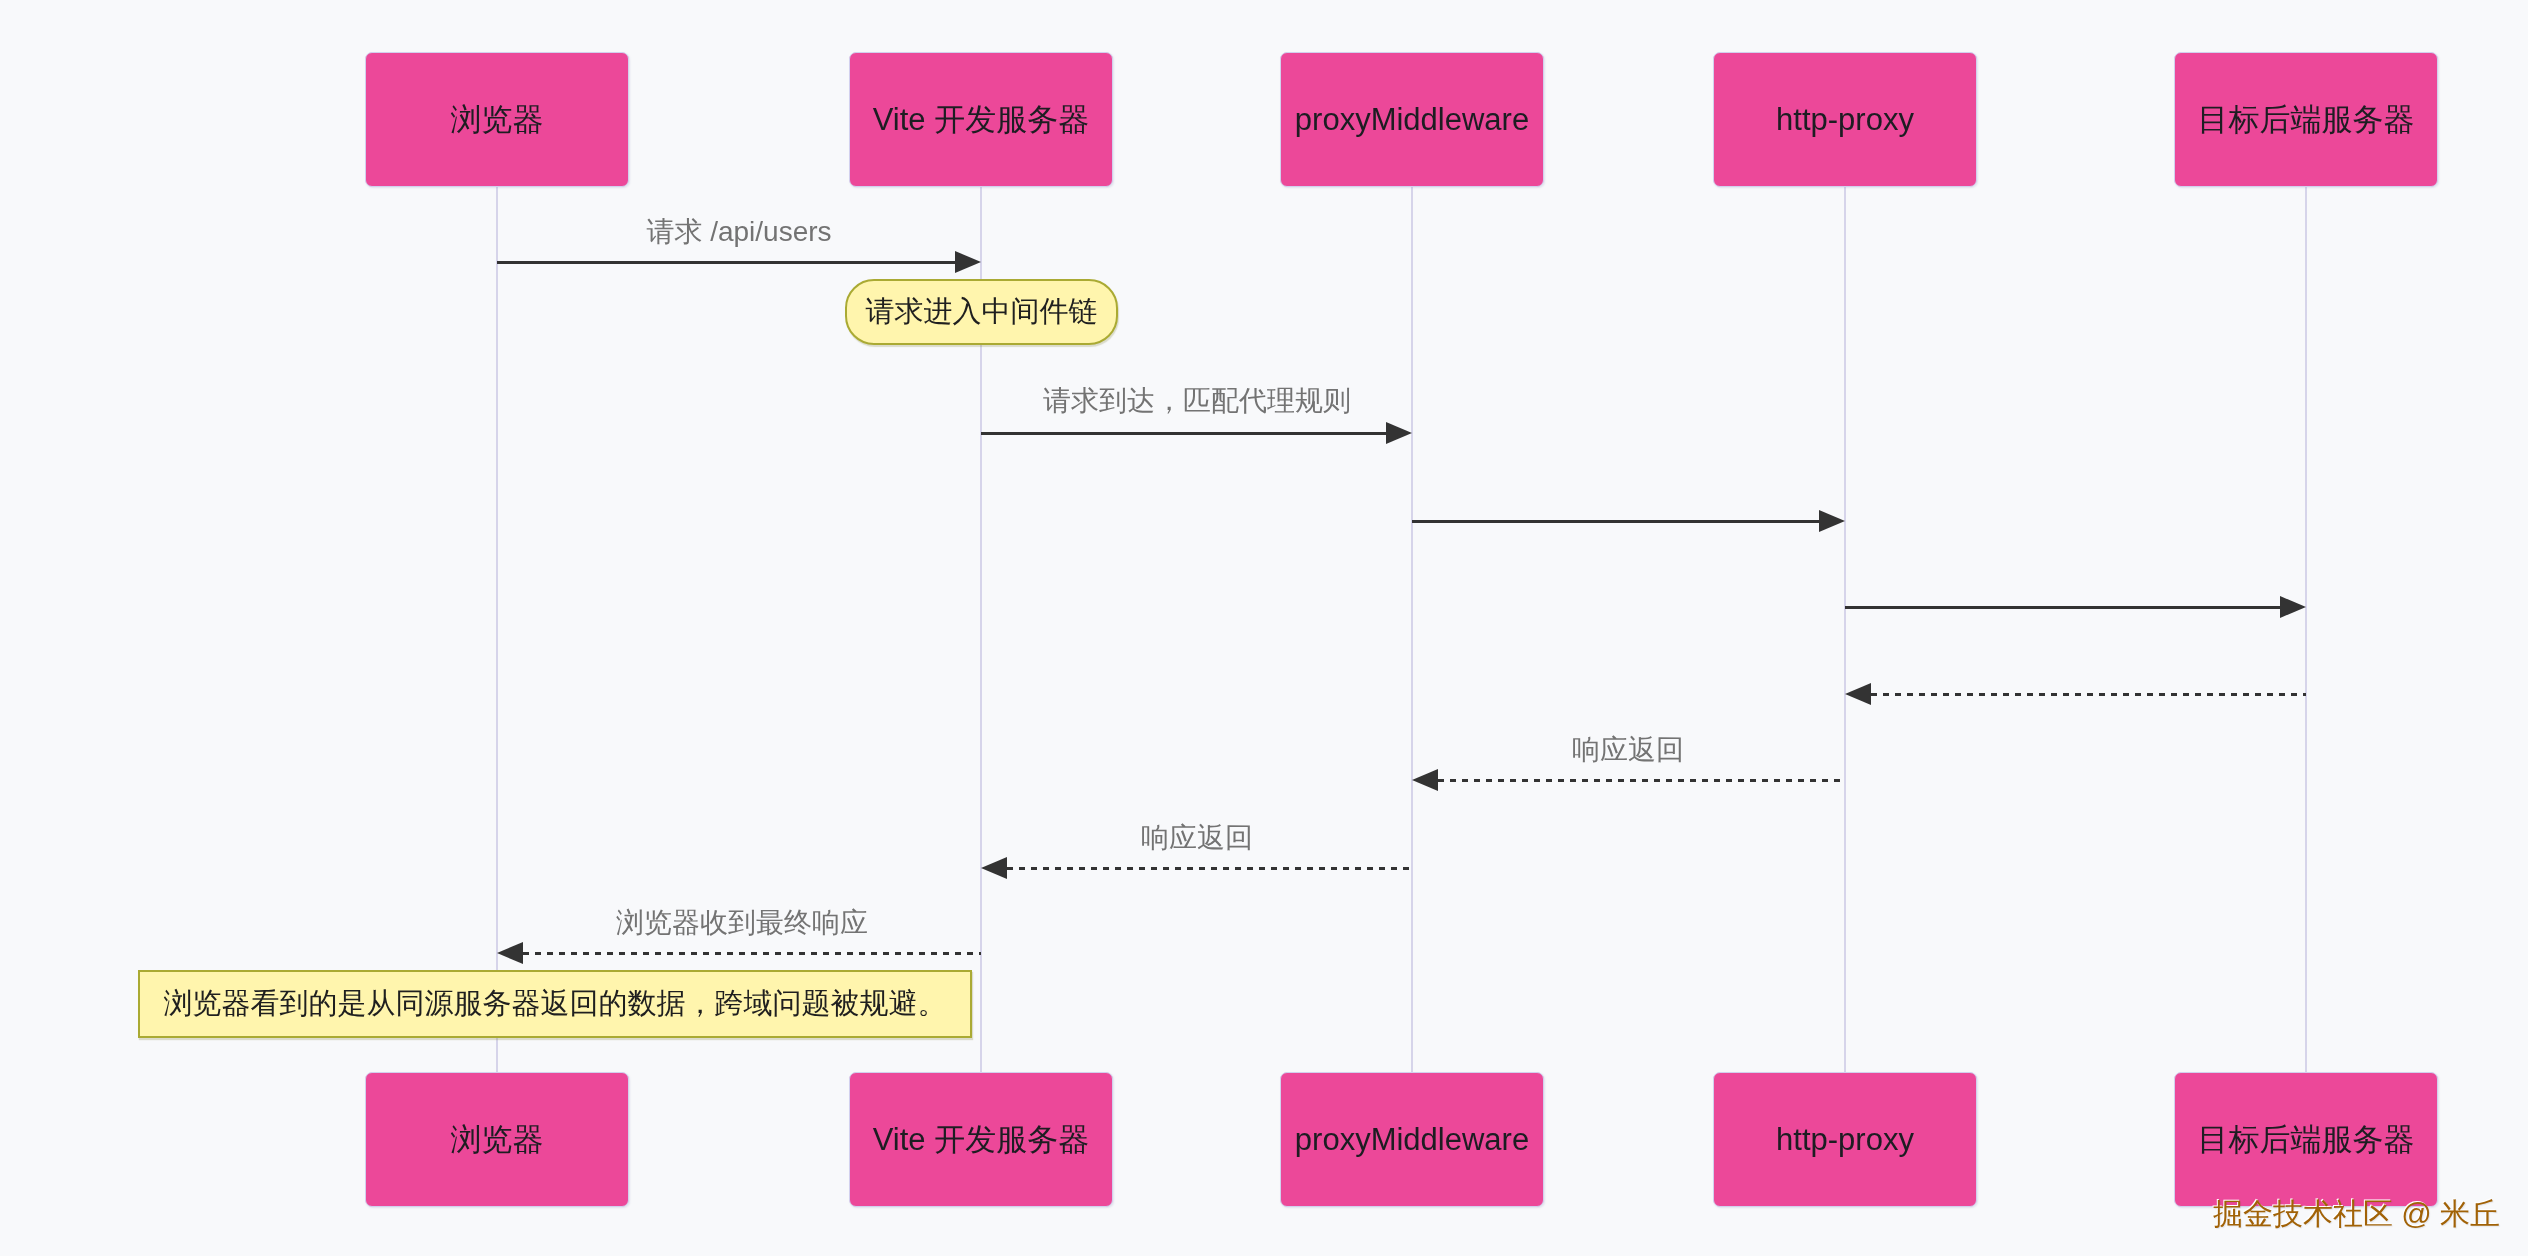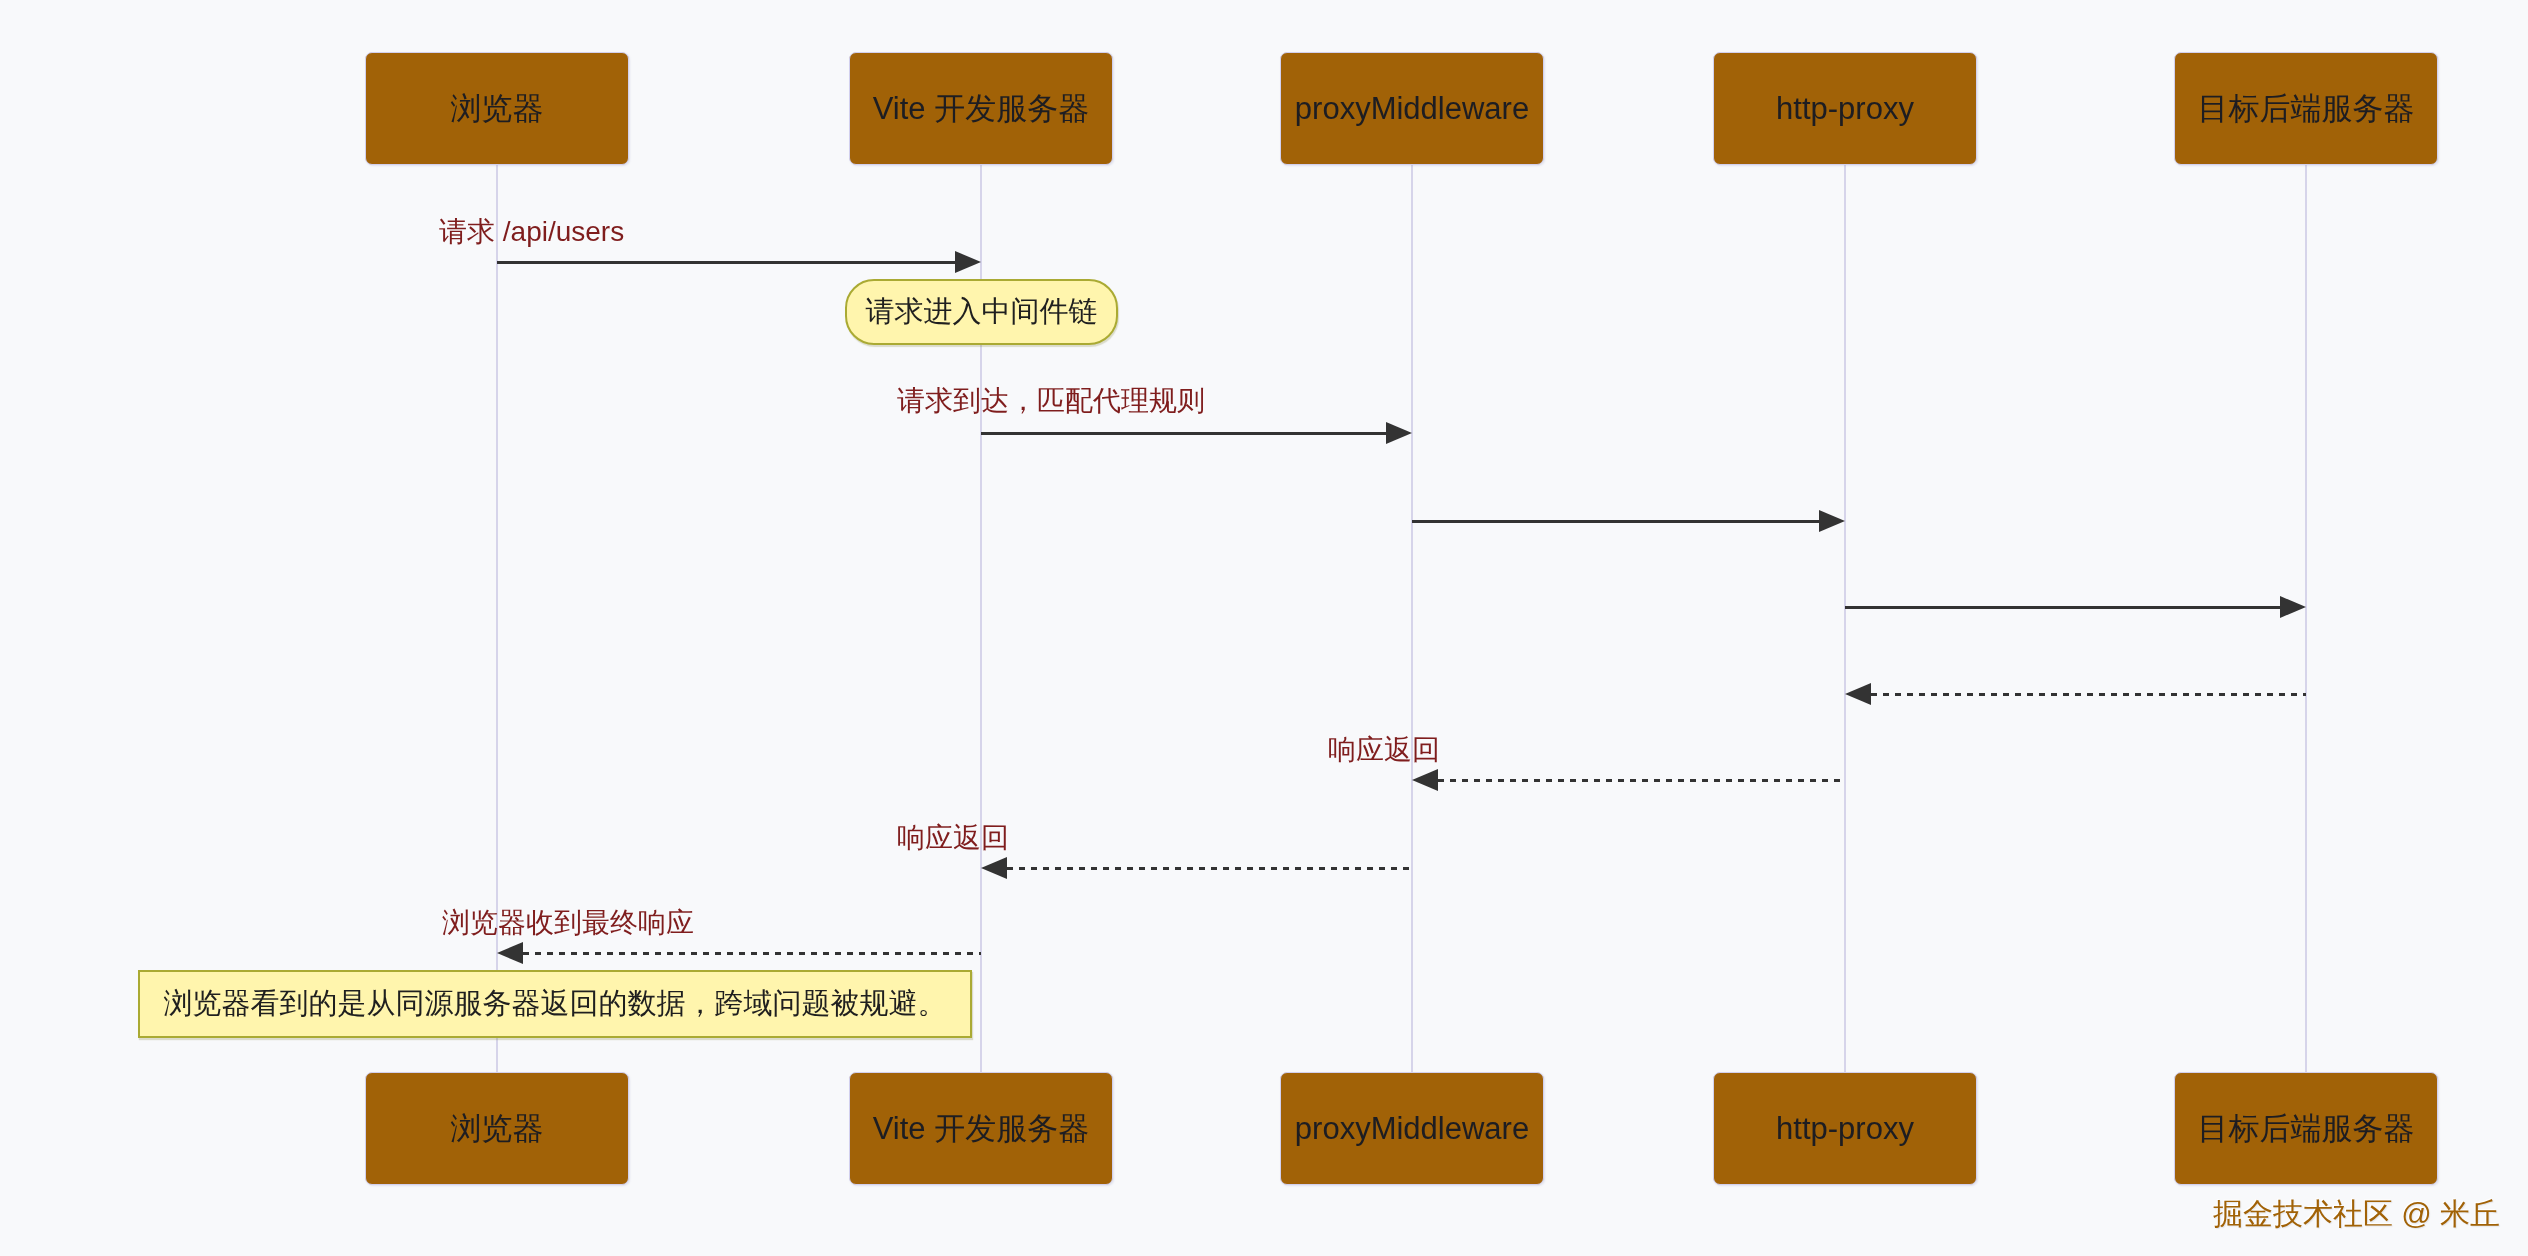--- a/index.html
+++ b/index.html
@@ -9,45 +9,46 @@
   }
   .canvas{
     position:relative;
     width:2528px;height:1256px;
     background:#f8f9fb;
     overflow:hidden;
   }
   
   .actor{
     position:absolute;
-    width:264px;height:113px;
-    background:#a16207;
+    width:264px;height:135px;
+    background:#ec4899;
     border:1px solid #d2d0ee;
     border-radius:7px;
     box-shadow:1px 1px 2px rgba(120,120,170,0.18);
     display:flex;align-items:center;justify-content:center;
     font-size:31px;color:#1d1d22;
     box-sizing:border-box;
     z-index:3;
   }
   
   .lifeline{
     position:absolute;
     width:2px;
     top:165px;height:907px;
     background:#d6d4ea;
     z-index:1;
   }
   
   .msg-label{
     position:absolute;
     width:600px;
+    text-align:center;
     font-size:28px;line-height:40px;
     font-weight:500;
-    color:#7f1d1d;
+    color:#737373;
     z-index:2;
   }
   
   .msg-line{position:absolute;height:3px;z-index:2;}
   .msg-line.solid{background:#333333;}
   .msg-line.dashed{
     background:repeating-linear-gradient(90deg,#333333 0 6px,transparent 6px 12px);
   }
   
   .arrowhead{position:absolute;width:0;height:0;z-index:2;}

